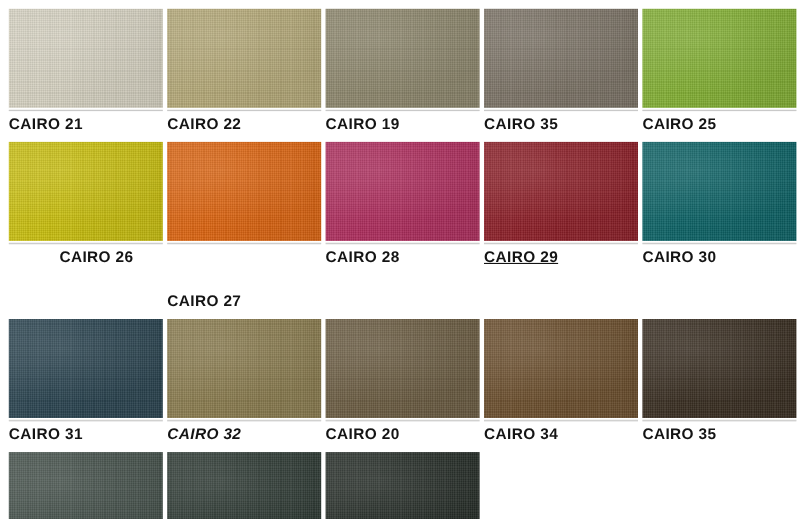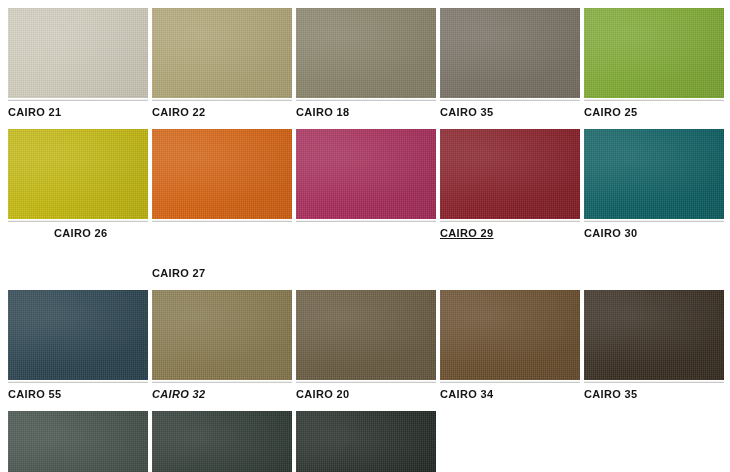--- a/index.html
+++ b/index.html
@@ -73,21 +73,21 @@
   .swatch-rule {
     width: 140px;
     height: 3px;
     border-top: 1px solid #ffffff;
     border-bottom: 1px solid #c9c9c9;
     background: #f2f2f0;
     box-sizing: border-box;
   }
 
   .swatch-label {
-    font-size: 11px;
+    font-size: 14px;
     font-weight: bold;
     letter-spacing: 0.35px;
     color: #141414;
     padding-top: 6px;
     padding-bottom: 12px;
     line-height: 10px;
     white-space: nowrap;
   }
 </style>
 </head>
@@ -100,21 +100,21 @@
       <div class="swatch-label" style="color: rgb(20, 20, 20);">CAIRO 21</div>
     </div>
     <div class="swatch-cell">
       <div class="swatch-chip" title="sandy khaki linen" style="background: rgb(179, 168, 120);"></div>
       <div class="swatch-rule"></div>
       <div class="swatch-label" style="color: rgb(20, 20, 20);">CAIRO 22</div>
     </div>
     <div class="swatch-cell">
       <div class="swatch-chip" title="grey olive linen" style="background: rgb(139, 133, 107);"></div>
       <div class="swatch-rule"></div>
-      <div class="swatch-label" style="color: rgb(20, 20, 20);">CAIRO 18</div>
+      <div class="swatch-label" style="color: rgb(20, 20, 20);">CAIRO 19</div>
     </div>
     <div class="swatch-cell">
       <div class="swatch-chip" title="warm grey taupe linen" style="background: rgb(123, 115, 102);"></div>
       <div class="swatch-rule"></div>
       <div class="swatch-label" style="color: rgb(20, 20, 20);">CAIRO 35</div>
     </div>
     <div class="swatch-cell">
       <div class="swatch-chip" title="apple green linen" style="background: rgb(129, 173, 52);"></div>
       <div class="swatch-rule"></div>
       <div class="swatch-label" style="color: rgb(20, 20, 20);">CAIRO 25</div>
@@ -125,35 +125,36 @@
       <div class="swatch-label" style="color: rgb(20, 20, 20); margin-left: 46px;">CAIRO 26</div>
     </div>
     <div class="swatch-cell">
       <div class="swatch-chip" title="burnt orange linen" style="background: rgb(217, 100, 18);"></div>
       <div class="swatch-rule"></div>
       <div class="swatch-label" style="color: rgb(20, 20, 20); margin-top: 40px;">CAIRO 27</div>
     </div>
     <div class="swatch-cell">
       <div class="swatch-chip" title="magenta berry linen" style="background: rgb(171, 45, 92);"></div>
       <div class="swatch-rule"></div>
+      <div class="swatch-label" style="color: rgb(20, 20, 20);">CAIRO 28</div>
     </div>
     <div class="swatch-cell">
       <div class="swatch-chip" title="dark burgundy linen" style="background: rgb(138, 31, 40);"></div>
       <div class="swatch-rule"></div>
       <div class="swatch-label" style="color: rgb(20, 20, 20); text-decoration: underline;">CAIRO 29</div>
     </div>
     <div class="swatch-cell">
       <div class="swatch-chip" title="deep teal linen" style="background: rgb(13, 97, 100);"></div>
       <div class="swatch-rule"></div>
       <div class="swatch-label" style="color: rgb(20, 20, 20);">CAIRO 30</div>
     </div>
     <div class="swatch-cell">
       <div class="swatch-chip" title="dark slate blue linen" style="background: rgb(43, 68, 80);"></div>
       <div class="swatch-rule"></div>
-      <div class="swatch-label" style="color: rgb(20, 20, 20);">CAIRO 55</div>
+      <div class="swatch-label" style="color: rgb(20, 20, 20);">CAIRO 31</div>
     </div>
     <div class="swatch-cell">
       <div class="swatch-chip" title="khaki olive linen" style="background: rgb(138, 124, 80);"></div>
       <div class="swatch-rule"></div>
       <div class="swatch-label" style="color: rgb(20, 20, 20); font-style: italic;">CAIRO 32</div>
     </div>
     <div class="swatch-cell">
       <div class="swatch-chip" title="medium brown taupe linen" style="background: rgb(106, 92, 66);"></div>
       <div class="swatch-rule"></div>
       <div class="swatch-label" style="color: rgb(20, 20, 20);">CAIRO 20</div>

